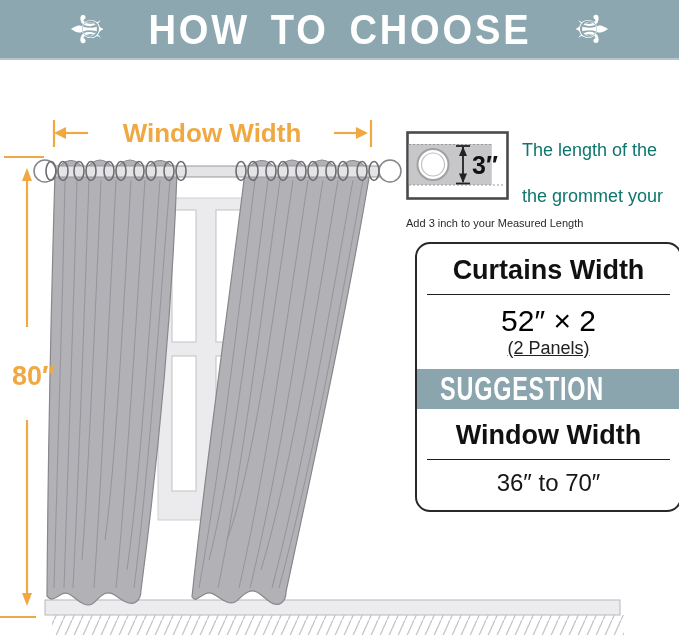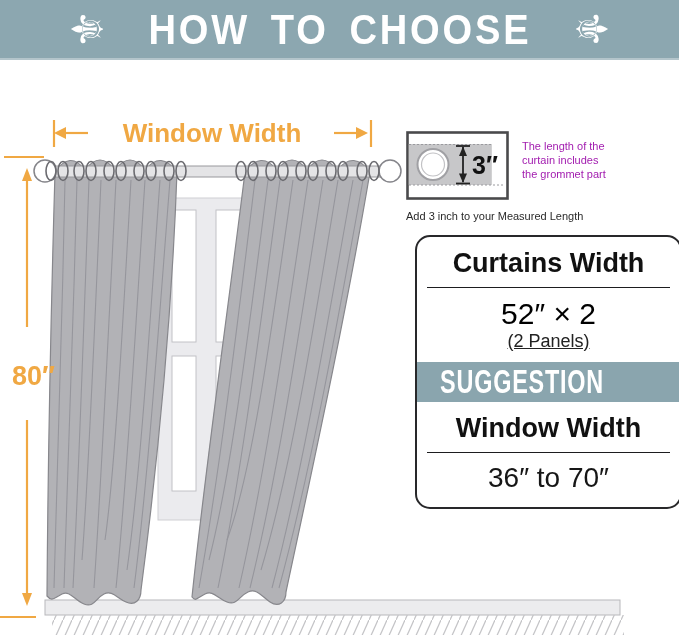--- a/index.html
+++ b/index.html
@@ -23,39 +23,39 @@
   }
   .fleur-left{transform:rotate(-90deg);}
   .fleur-right{transform:rotate(90deg);}
   
   .scene{position:absolute;left:0;top:0;width:679px;height:636px;}
   
   .rightcol{position:absolute;left:406px;top:131px;width:268px;}
   .grommet-row{display:flex;align-items:flex-start;}
   .grommet-fig{flex:0 0 auto;width:104px;height:70px;}
   .grommet-note{
-    margin:8px 4px 0 12px;font-size:11px;line-height:1.28;color:#a21caf;
+    margin:8px 4px 0 12px;font-size:18px;line-height:1.28;color:#0f766e;
   }
   .add-note{margin-top:9px;font-size:11px;color:#2a2a2a;white-space:nowrap;}
   .suggest-box{
     margin-top:13px;width:263px;border:2.5px solid #28282a;border-radius:15px;
     overflow:hidden;text-align:center;background:#fff;margin-left:9px;
   }
   .sb-label{font-size:27px;font-weight:700;padding:11px 0 8px;color:#111;}
   .sb-divider{border:0;border-top:1.6px solid #1d1d1f;margin:0 10px;}
   .sb-value{font-size:30px;font-weight:400;padding-top:9px;color:#000000;}
   .sb-panels{font-size:18px;color:#222;padding:0 0 10px;text-decoration:underline;}
   .sb-band{
     height:40px;background:#8aa5ae;color:#fff;display:flex;align-items:center;justify-content:flex-start;
   }
   .sb-band span{
     font-size:30px;font-weight:700;letter-spacing:1px;display:inline-block;
     transform:scale(.78,1.08);
   }
-  .sb-value2{font-size:28px;font-weight:400;padding:9px 0 13px;color:#161616;}
+  .sb-value2{font-size:24px;font-weight:400;padding:9px 0 13px;color:#161616;}
   .footnote{margin-top:13px;font-size:16.5px;line-height:1.55;color:#222;}
 </style>
 </head>
 <body>
 
 <div class="page">
 
   <svg class="scene" viewBox="0 0 679 636" xmlns="http://www.w3.org/2000/svg">
     <defs>
       <pattern id="hatch" patternUnits="userSpaceOnUse" width="9" height="20">
@@ -188,22 +188,22 @@
           <line x1="50" y1="15" x2="64" y2="15"></line>
           <line x1="50" y1="52.5" x2="64" y2="52.5"></line>
           <line x1="57" y1="16" x2="57" y2="51"></line>
           <polygon points="57,15.5 53,25 61,25" stroke="none"></polygon>
           <polygon points="57,52 53,42.5 61,42.5" stroke="none"></polygon>
         </g>
         <text x="66" y="43" font-size="25" font-weight="bold" fill="#111111" font-family="Liberation Sans, sans-serif">3″</text>
       </svg>
       <p class="grommet-note">
         <span>The length of the</span><br>
-        <span>curtain includes</span><br>
-        <span>the grommet part</span>
+        <br>
+        <span>the grommet your</span>
       </p>
     </div>
 
     <div class="add-note">Add 3 inch to your Measured Length</div>
 
     <div class="suggest-box">
       <div class="sb-label">Curtains Width</div>
       <hr class="sb-divider">
       <div class="sb-value">52″ × 2</div>
       <div class="sb-panels">(2 Panels)</div>

